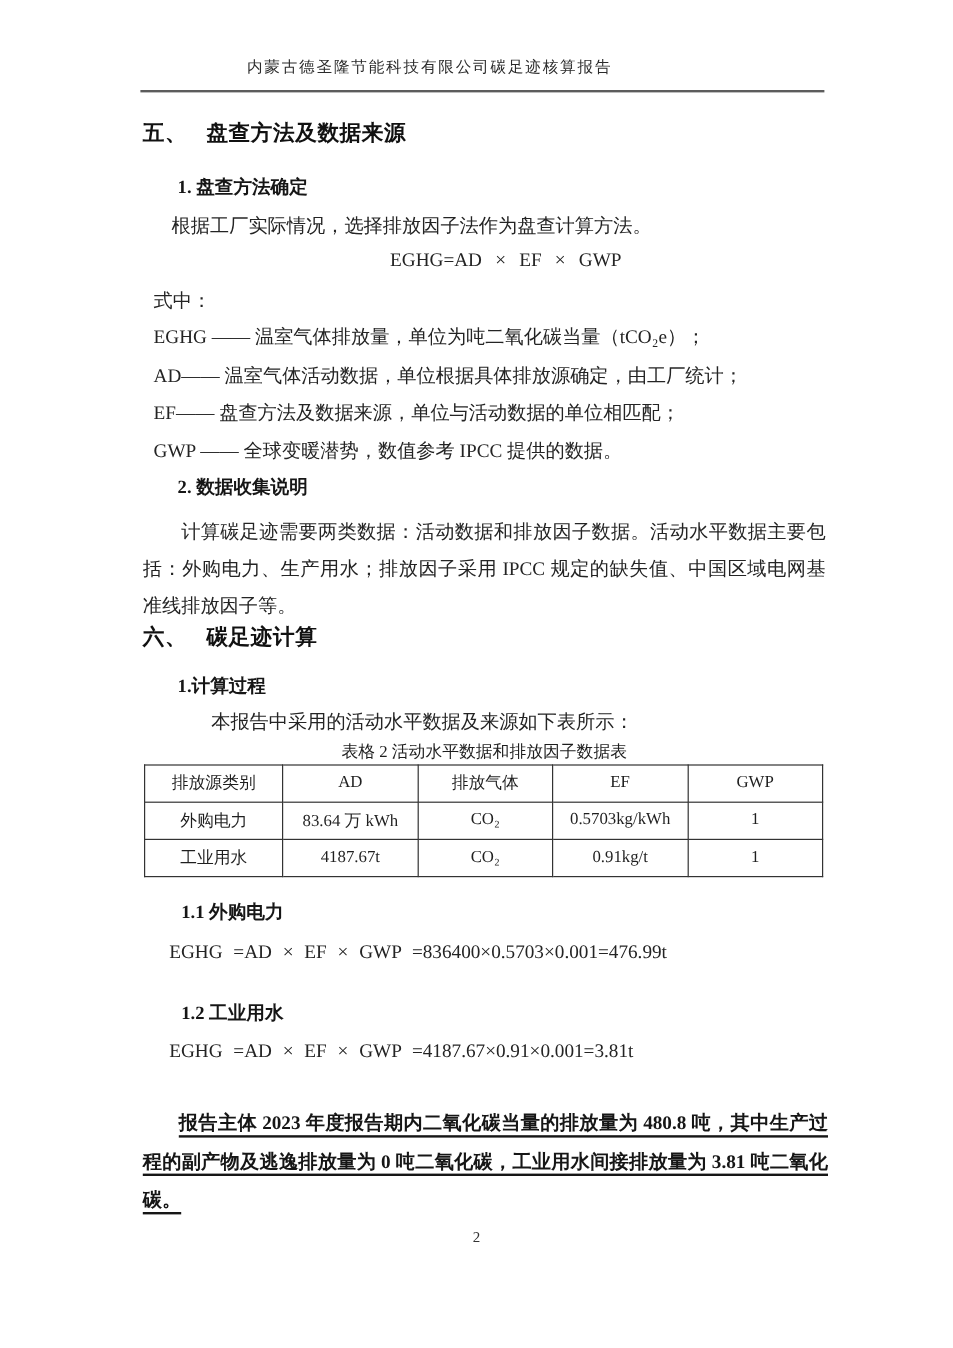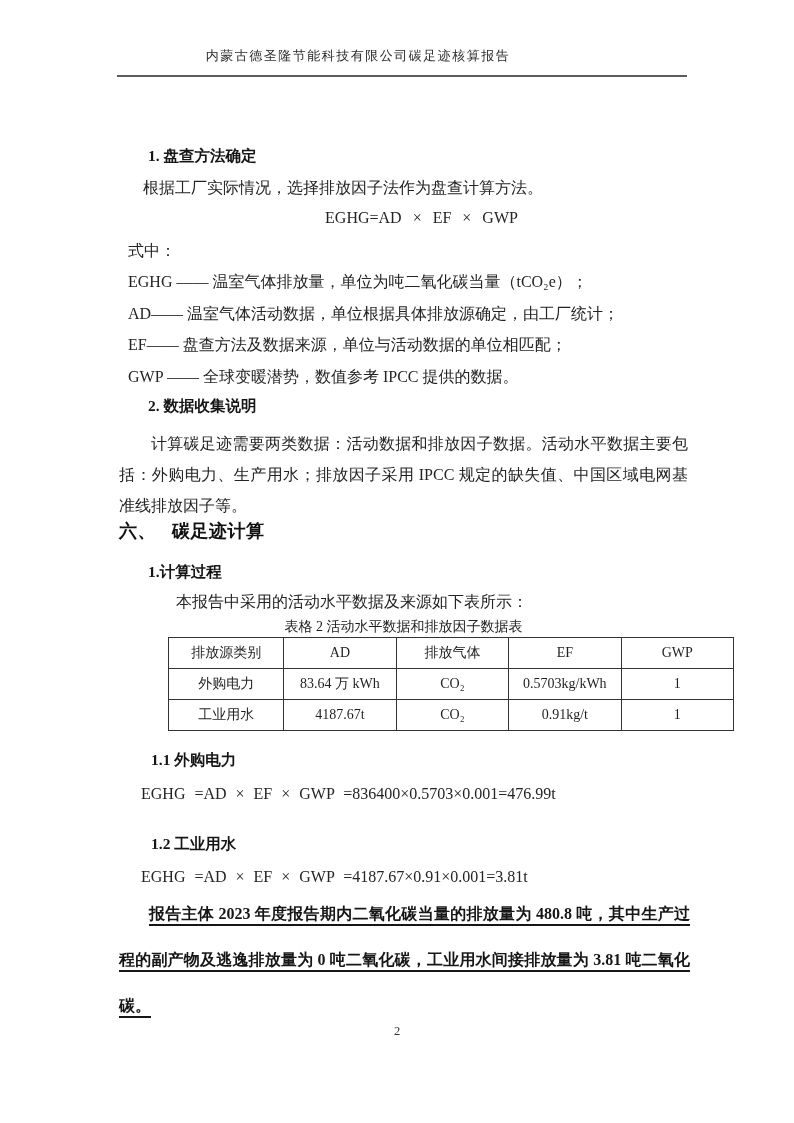--- a/index.html
+++ b/index.html
@@ -33,49 +33,52 @@
   .shizhong { top:241px; left:128px; }
   .defs { top:272px; left:128px; width:560px; }
   .defs .def-line { height:31.7px; line-height:20px; }
   .p2 { top:428px; left:119px; width:569px; text-indent:32px;
         text-align:justify; line-height:31.2px; }
   .table-intro { top:592px; left:176px; }
   .table-caption { top:618px; left:119px; width:569px; text-align:center;
         font-size:14px; color:#1d1d1d; }
 
   .data-table { top:637px; left:120px; width:566px; border-collapse:collapse;
-        font-size:14px; color:#1f1f1f;margin-left:48px; }
+        font-size:14px; color:#1f1f1f; }
   .data-table th, .data-table td {
         border:1.5px solid #333; text-align:center; vertical-align:middle;
         height:31px; font-weight:normal; padding:0 2px; }
   .data-table col.c1 { width:20.4%; } .data-table col.c2 { width:19.9%; }
   .data-table col.c3 { width:19.9%; } .data-table col.c4 { width:19.9%; }
   .data-table col.c5 { width:19.9%; }
 
   .formula-line { font-size:16px; color:#242424; word-spacing:5px; }
   .formula1 { top:785px; left:141px; }
   .formula2 { top:868px; left:141px; }
 
-  .conclusion { top:891px; left:119px; width:571px; text-indent:30px;
+  .conclusion { top:921px; left:119px; width:571px; text-indent:30px;
         font-weight:bold; font-size:16px; color:#161616;
-        text-align:justify; line-height:46px;
+        text-align:justify; line-height:32px;
         text-decoration:underline; text-underline-offset:5px;
         text-decoration-thickness:1.5px; }
 
   .page-number { top:1024px; left:0; width:794px; text-align:center;
         font-size:12.5px; color:#333; }
 </style>
 </head>
 <body>
 
 <div class="page">
 
   <div class="abs header-title">内蒙古德圣隆节能科技有限公司碳足迹核算报告</div>
   <div class="abs header-rule"></div>
 
+  <div class="abs h1 h1-5">
+    <span class="h1-num">五、</span><span>盘查方法及数据来源</span>
+  </div>
 
   <div class="abs sub-h sub1-title">1. 盘查方法确定</div>
 
   <div class="abs body-line p1">根据工厂实际情况，选择排放因子法作为盘查计算方法。</div>
 
   <div class="abs body-line formula-center">EGHG=AD × EF × GWP</div>
 
   <div class="abs body-line shizhong">式中：</div>
 
   <div class="abs defs">

